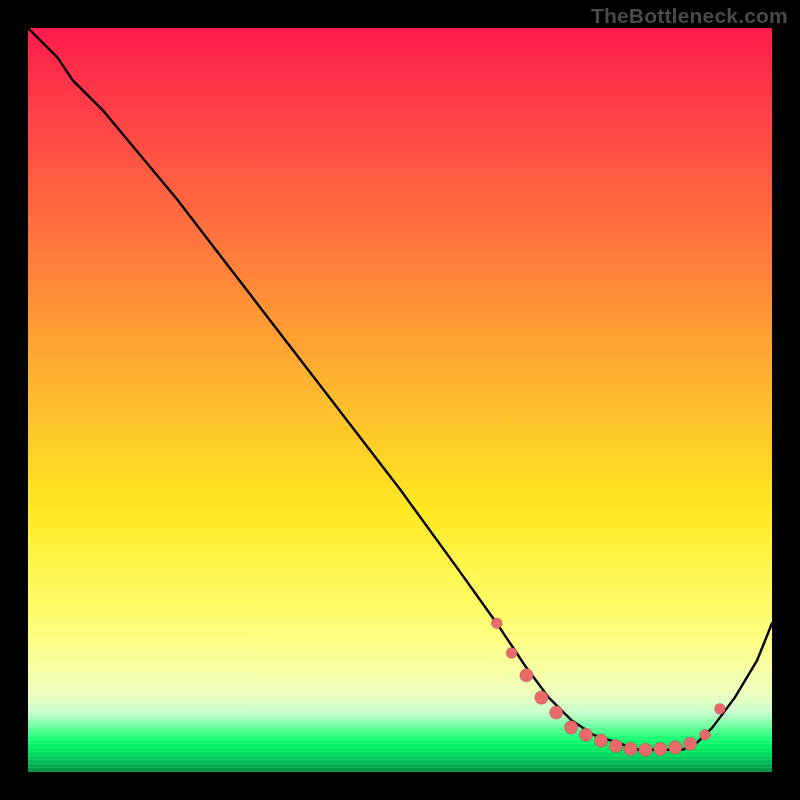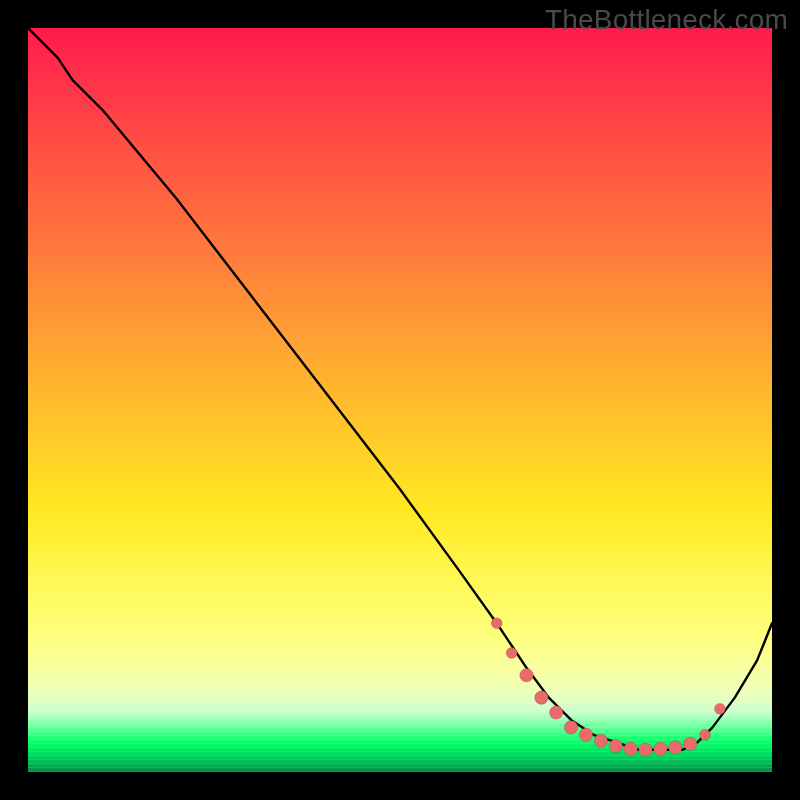--- a/index.html
+++ b/index.html
@@ -9,22 +9,22 @@
     background: #000;
     position: relative;
     font-family: Arial, Helvetica, sans-serif;
     overflow: hidden;
   }
   .watermark {
     position: absolute;
     top: 4px;
     right: 12px;
     color: #4a4a4a;
-    font-size: 28px;
-    font-weight: 400;
+    font-size: 21px;
+    font-weight: 700;
     letter-spacing: 0.2px;
     z-index: 30;
   }
   .plot {
     position: absolute;
     left: 28px;
     top: 28px;
     width: 744px;
     height: 744px;
     overflow: hidden;

